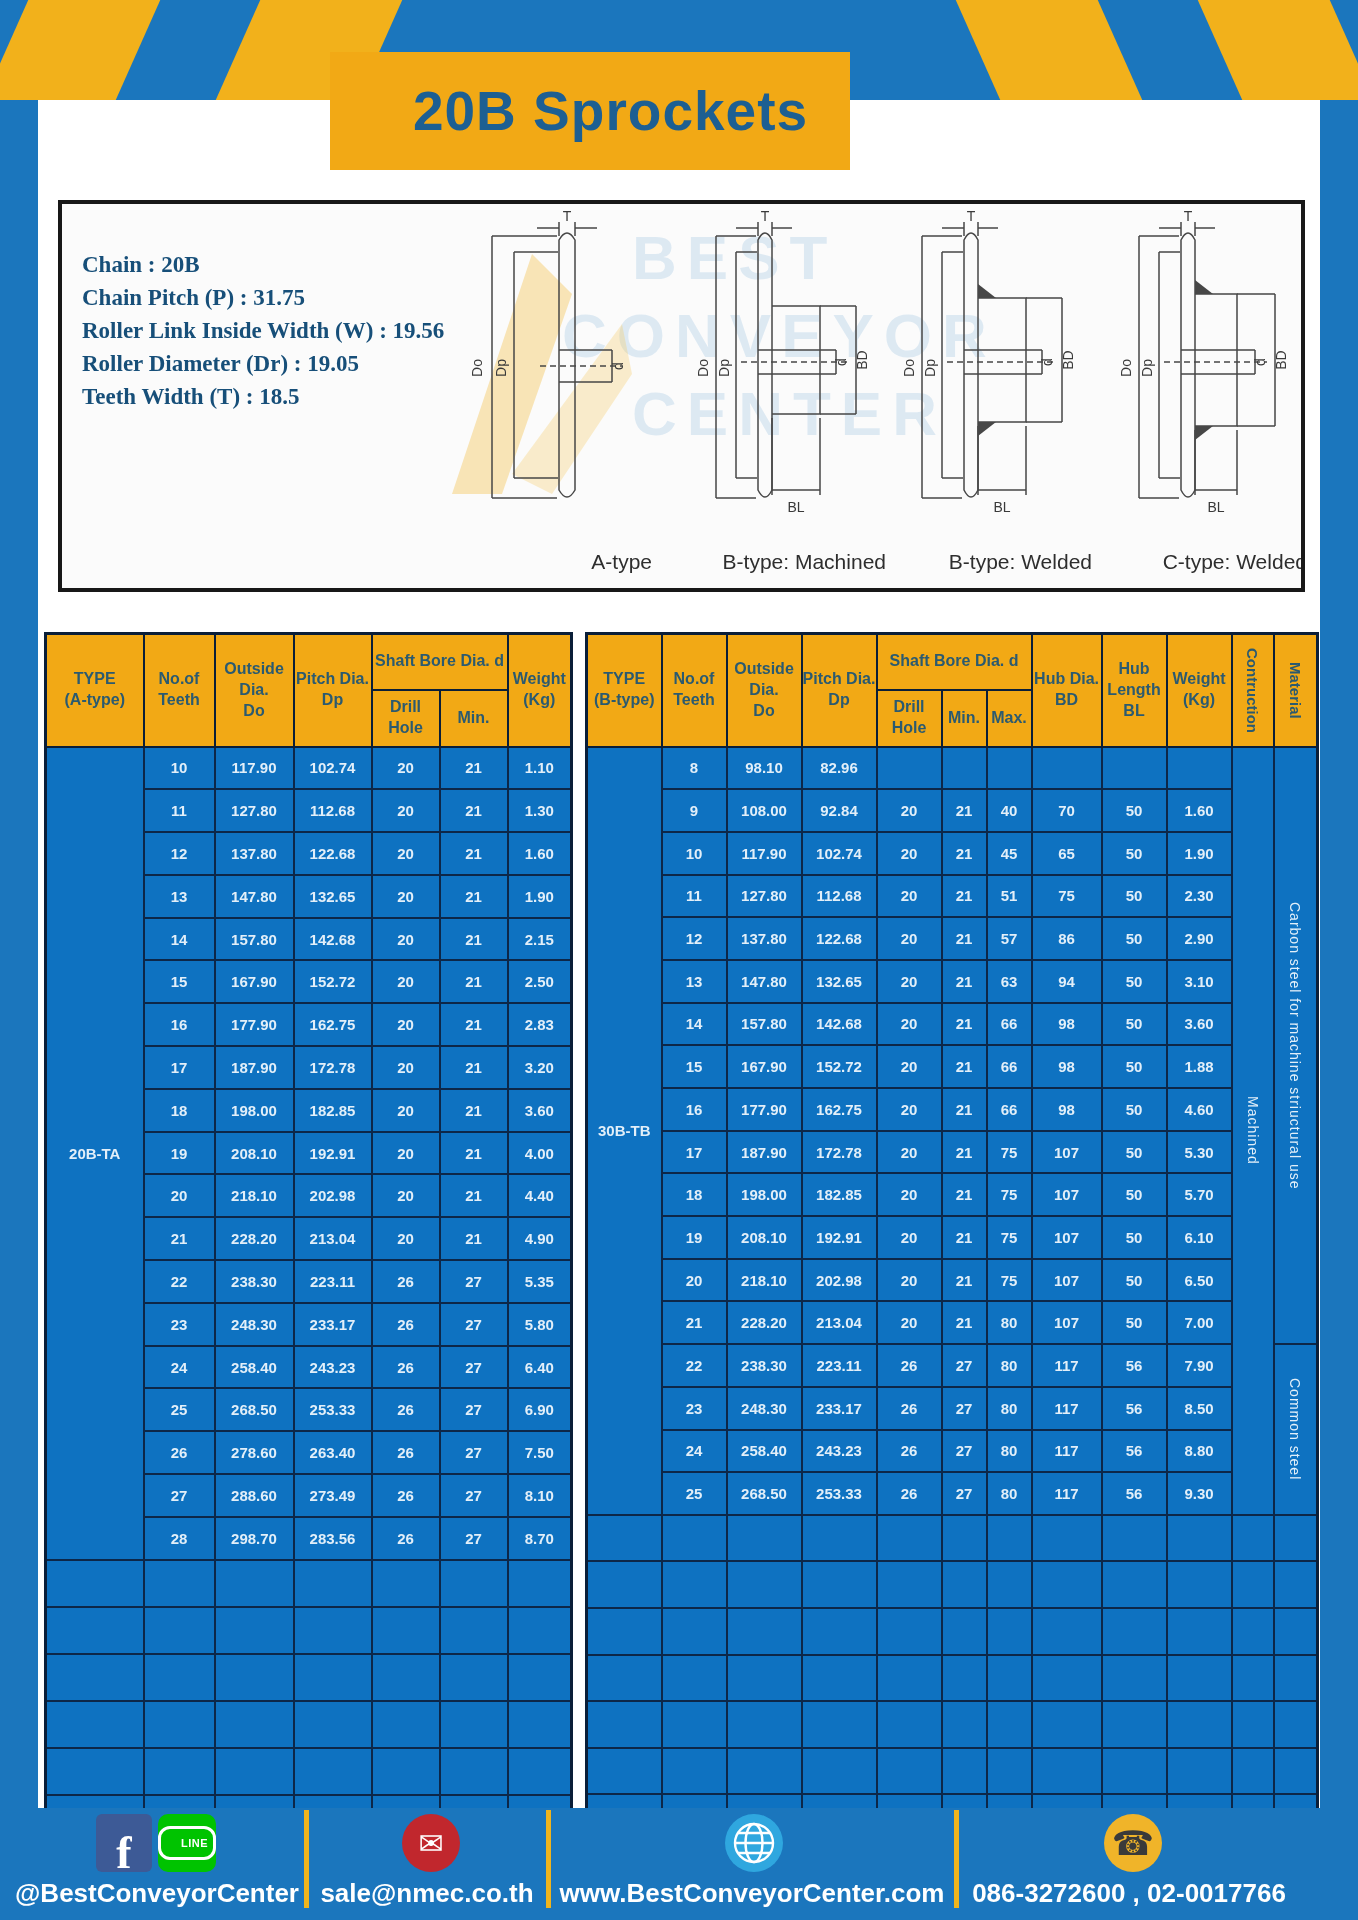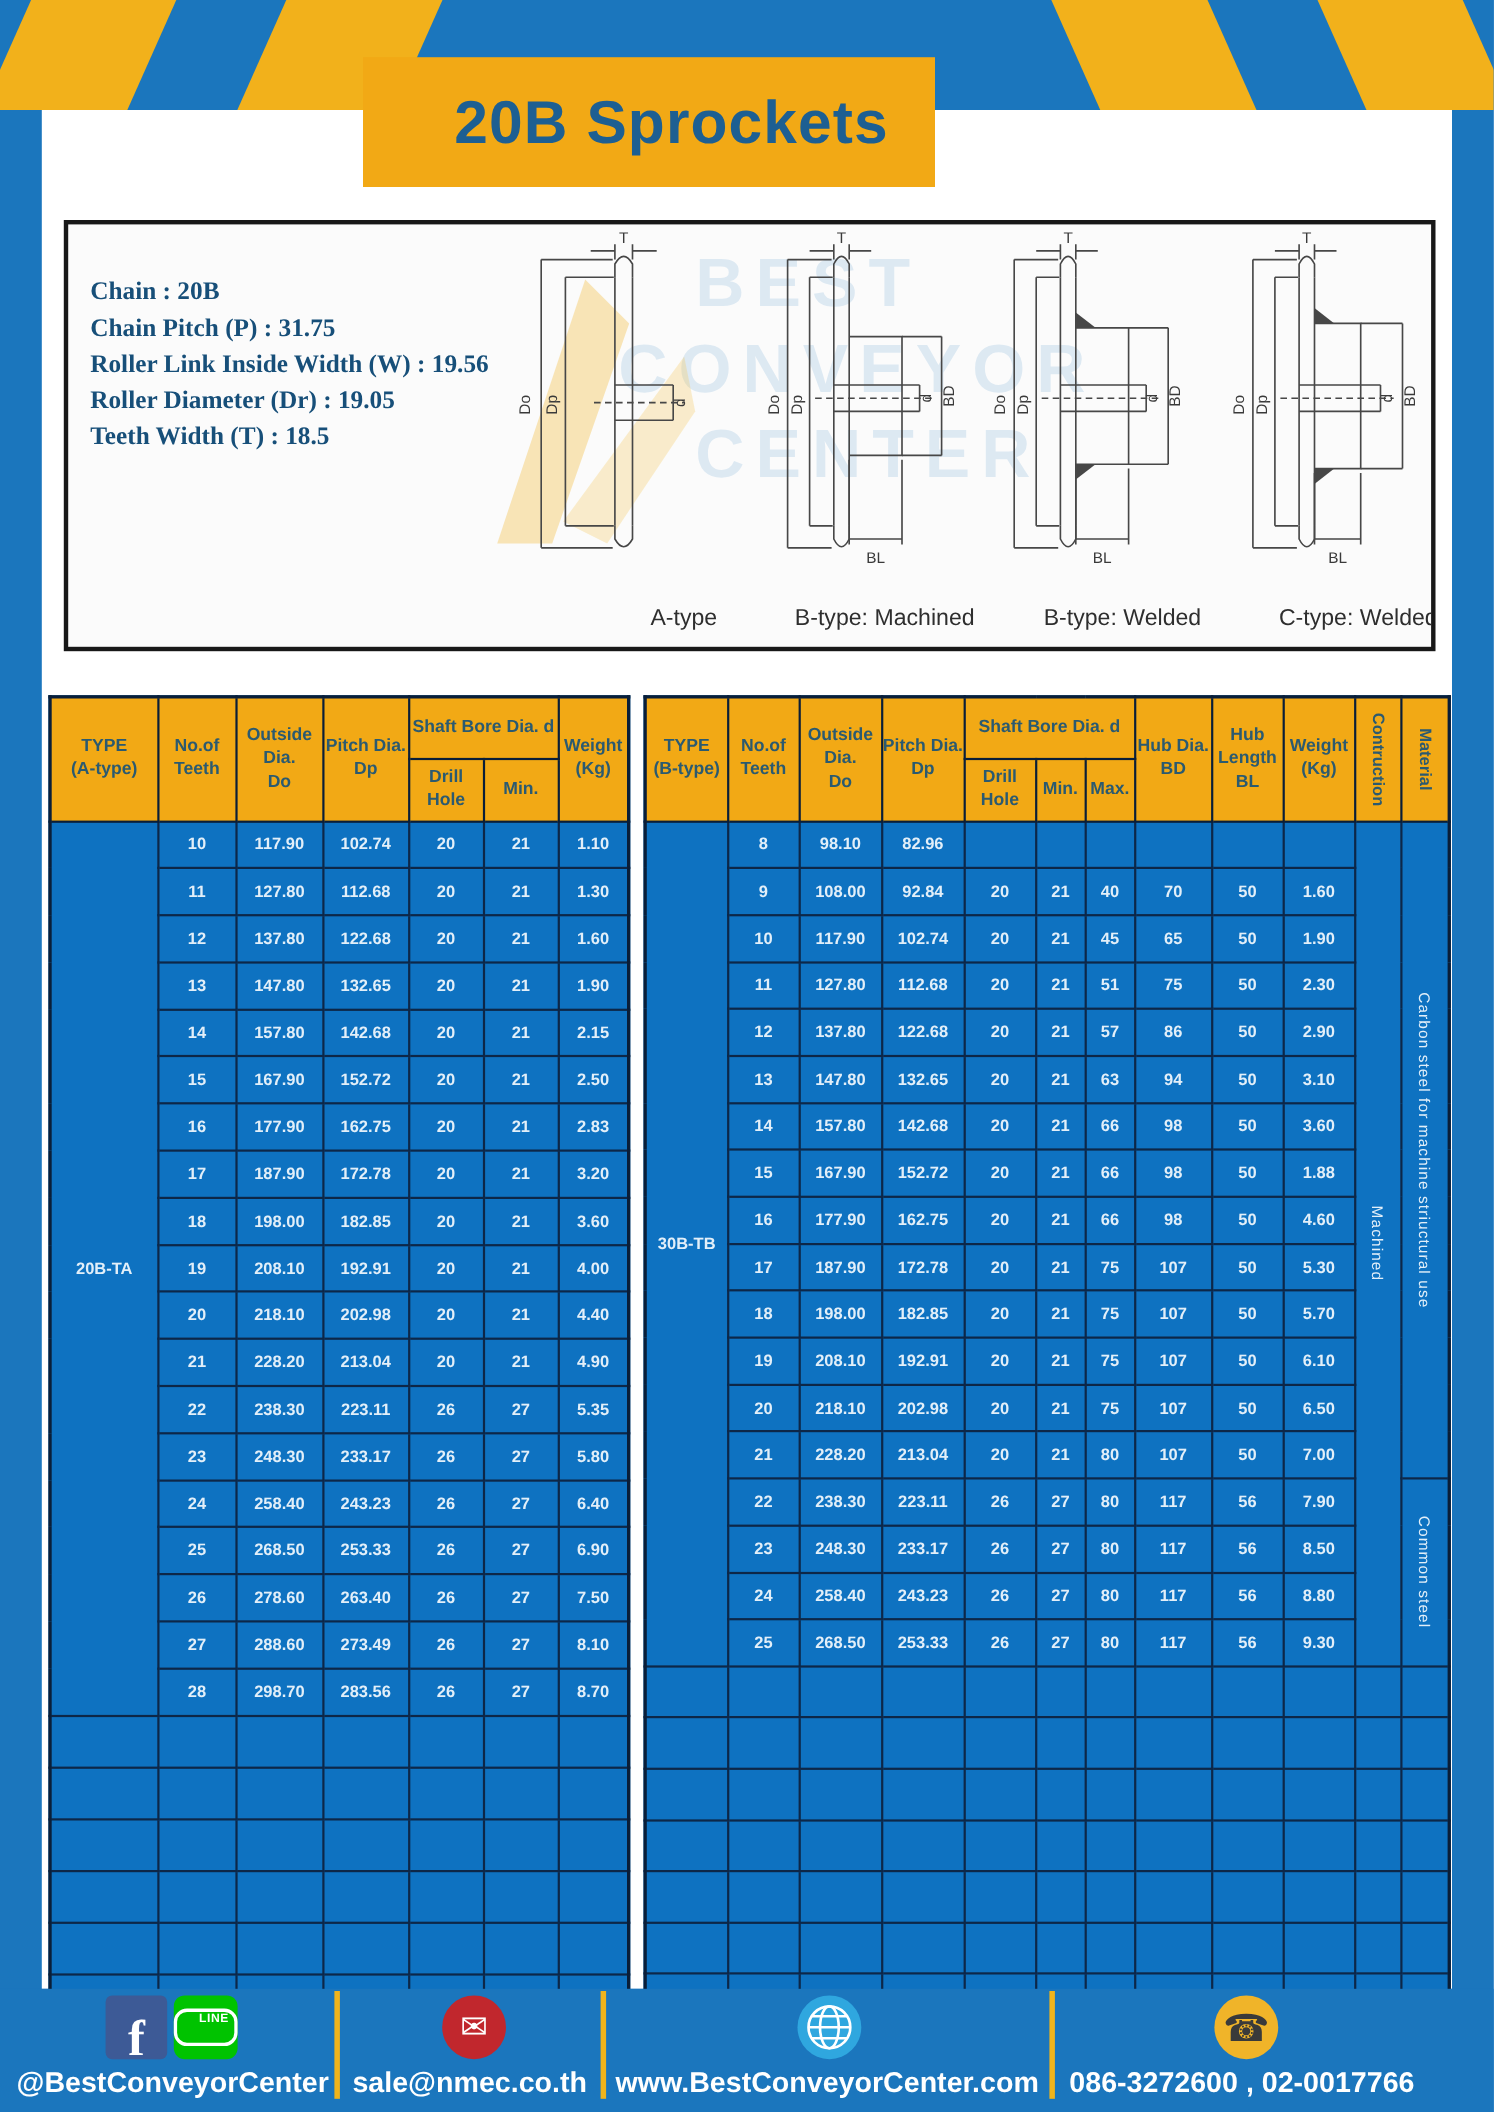--- a/index.html
+++ b/index.html
@@ -56,21 +56,21 @@
   .fdiv{position:absolute;top:2px;height:98px;width:5px;background:#f0b41c;}
   #fd1{left:304px;} #fd2{left:546px;} #fd3{left:954px;}
   .flabel{position:absolute;top:70px;font-size:26px;font-weight:bold;color:#ffffff;
     white-space:nowrap;transform:translateX(-50%);}
   .fb-icon{position:absolute;left:96px;top:6px;width:56px;height:58px;background:#3d5a96;border-radius:6px;
     overflow:hidden;display:flex;align-items:flex-end;justify-content:center;}
   .fb-icon span{font-family:"Liberation Serif",serif;font-weight:bold;font-size:46px;color:#fff;line-height:0.85;}
   .line-icon{position:absolute;left:158px;top:6px;width:58px;height:58px;background:#00c300;border-radius:10px;
     display:flex;align-items:center;justify-content:center;}
   .line-bubble{width:42px;height:28px;border:3px solid #fff;border-radius:12px;
-    display:flex;align-items:flex-start;justify-content:center;padding-left:15px;}
+    display:flex;align-items:center;justify-content:center;padding-left:15px;}
   .line-bubble span{font-size:11px;font-weight:bold;color:#fff;letter-spacing:0.5px;}
   .circ{position:absolute;top:6px;width:58px;height:58px;border-radius:50%;
     display:flex;align-items:center;justify-content:center;}
   #email-icon{left:402px;background:#c1272d;}
   #email-icon span{color:#fff;font-size:30px;}
   #globe-icon{left:725px;background:#2fa7df;}
   #phone-icon{left:1104px;background:#f0b429;}
   #phone-icon span{color:#3a3a3a;font-size:34px;}
 </style>
 </head>

